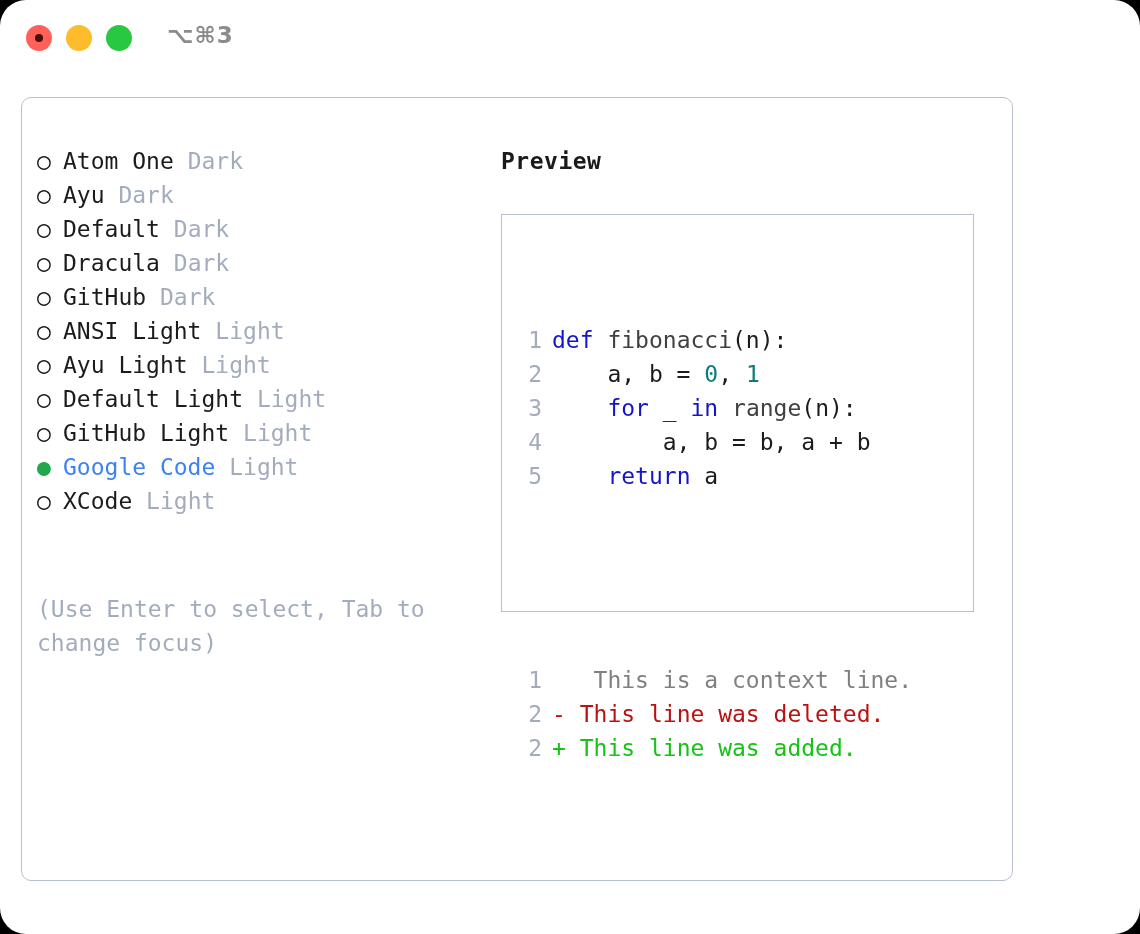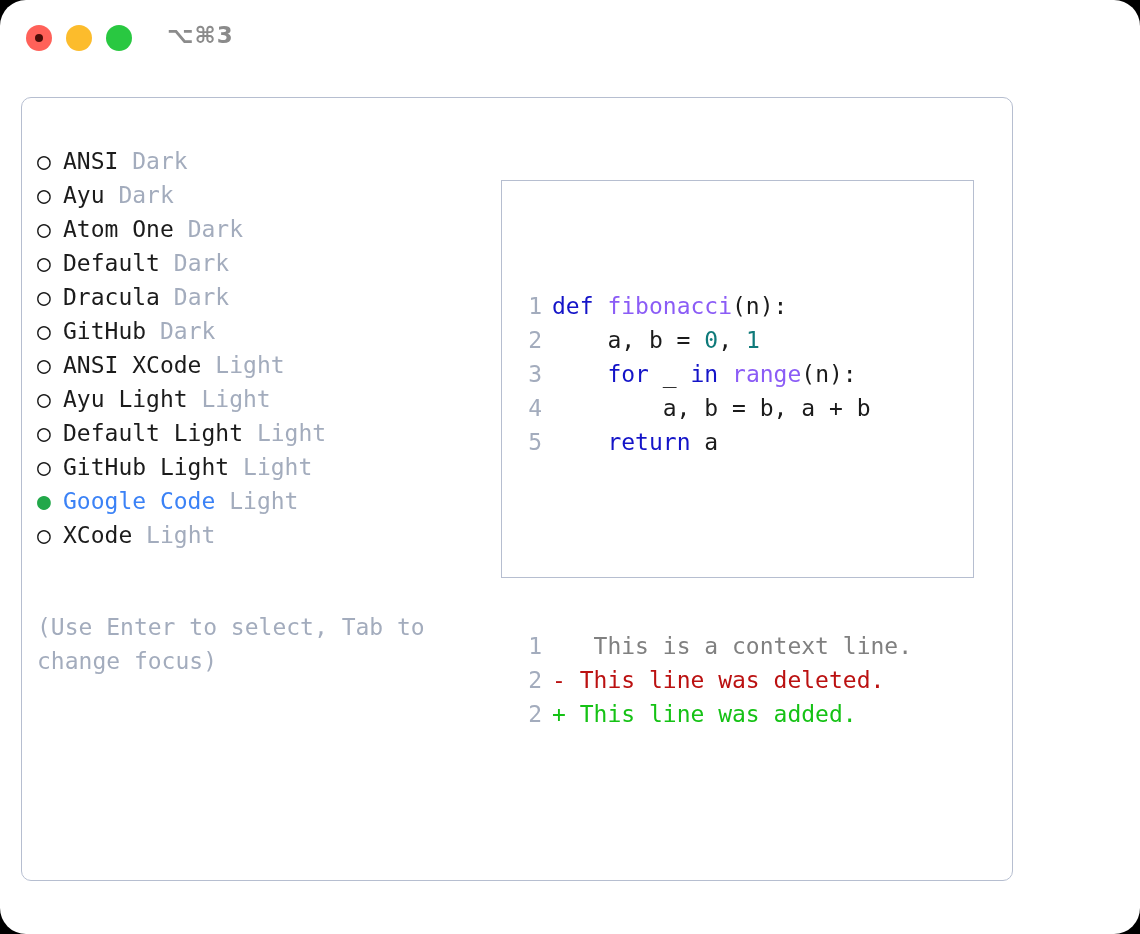--- a/index.html
+++ b/index.html
@@ -116,21 +116,21 @@
   }
   .group-title {
     height: 34px;
     line-height: 34px;
     font-size: 23px;
     color: #1b1b1b;
     white-space: pre;
   }
   .spacer { height: 30px; }
   .hint {
-    margin-top: 28px;
+    margin-top: 44px;
     font-size: 23px;
     line-height: 34px;
     color: #a3acbd;
     width: 410px;
     white-space: pre-wrap;
   }
 
   
   .right-col {
     position: absolute;
@@ -164,21 +164,21 @@
   }
   .cline { white-space: pre; }
   .ln {
     display: inline-block;
     width: 26px;
     text-align: right;
     color: #a3acbd;
     margin-right: 10px;
   }
   .kw  { color: #1414c8; }
-  .fn  { color: #8b5cf6; }
+  .fn  { color: #404040; }
   .num { color: #0f7a7a; }
   .pl  { color: #1b1b1b; }
   .ctx { color: #808080; }
   .del { color: #bb1111; }
   .add { color: #15c215; }
   .diff-gap { height: 34px; }
 </style>
 </head>
 <body>
 
@@ -190,41 +190,41 @@
       <span class="light yellow"></span>
       <span class="light green"></span>
     </div>
     <div class="shortcut">⌥⌘3</div>
   </div>
 
   <div class="panel">
 
     <div class="left-col">
       <div id="theme-list">
-          <div class="row"><span class="bullet">○</span><span class="name">ANSI</span> <span class="tag">Dark</span></div>
+          <div class="row"><span class="bullet">○</span><span class="name">Atom One</span> <span class="tag">Dark</span></div>
           <div class="row"><span class="bullet">○</span><span class="name">Ayu</span> <span class="tag">Dark</span></div>
-          <div class="row"><span class="bullet">○</span><span class="name">Atom One</span> <span class="tag">Dark</span></div>
           <div class="row"><span class="bullet">○</span><span class="name">Default</span> <span class="tag">Dark</span></div>
           <div class="row"><span class="bullet">○</span><span class="name">Dracula</span> <span class="tag">Dark</span></div>
           <div class="row"><span class="bullet">○</span><span class="name">GitHub</span> <span class="tag">Dark</span></div>
-          <div class="row"><span class="bullet">○</span><span class="name">ANSI XCode</span> <span class="tag">Light</span></div>
+          <div class="row"><span class="bullet">○</span><span class="name">ANSI Light</span> <span class="tag">Light</span></div>
           <div class="row"><span class="bullet">○</span><span class="name">Ayu Light</span> <span class="tag">Light</span></div>
           <div class="row"><span class="bullet">○</span><span class="name">Default Light</span> <span class="tag">Light</span></div>
           <div class="row"><span class="bullet">○</span><span class="name">GitHub Light</span> <span class="tag">Light</span></div>
           <div class="row selected"><span class="bullet">●</span><span class="name">Google Code</span> <span class="tag">Light</span></div>
           <div class="row"><span class="bullet">○</span><span class="name">XCode</span> <span class="tag">Light</span></div>
         </div>
 
       <div class="spacer"></div>
 
 
       <div class="hint">(Use Enter to select, Tab to change focus)</div>
     </div>
 
     <div class="right-col">
+      <div class="preview-title">Preview</div>
       <div class="preview-box">
         <div class="code">
           <div id="code-lines"><div class="cline"><span class="ln">1</span><span class="kw">def </span><span class="fn">fibonacci</span><span class="pl">(n):</span></div><div class="cline"><span class="ln">2</span><span class="pl">    a, b = </span><span class="num">0</span><span class="pl">, </span><span class="num">1</span></div><div class="cline"><span class="ln">3</span><span class="pl">    </span><span class="kw">for</span><span class="pl"> _ </span><span class="kw">in</span><span class="pl"> </span><span class="fn">range</span><span class="pl">(n):</span></div><div class="cline"><span class="ln">4</span><span class="pl">        a, b = b, a + b</span></div><div class="cline"><span class="ln">5</span><span class="pl">    </span><span class="kw">return</span><span class="pl"> a</span></div></div>
           <div class="diff-gap"></div>
           <div id="diff-lines"><div class="cline"><span class="ln">1</span><span class="ctx"> </span><span class="ctx">  This is a context line.</span></div><div class="cline"><span class="ln">2</span><span class="del">-</span><span class="del"> This line was deleted.</span></div><div class="cline"><span class="ln">2</span><span class="add">+</span><span class="add"> This line was added.</span></div></div>
         </div>
       </div>
     </div>
 
   </div>

